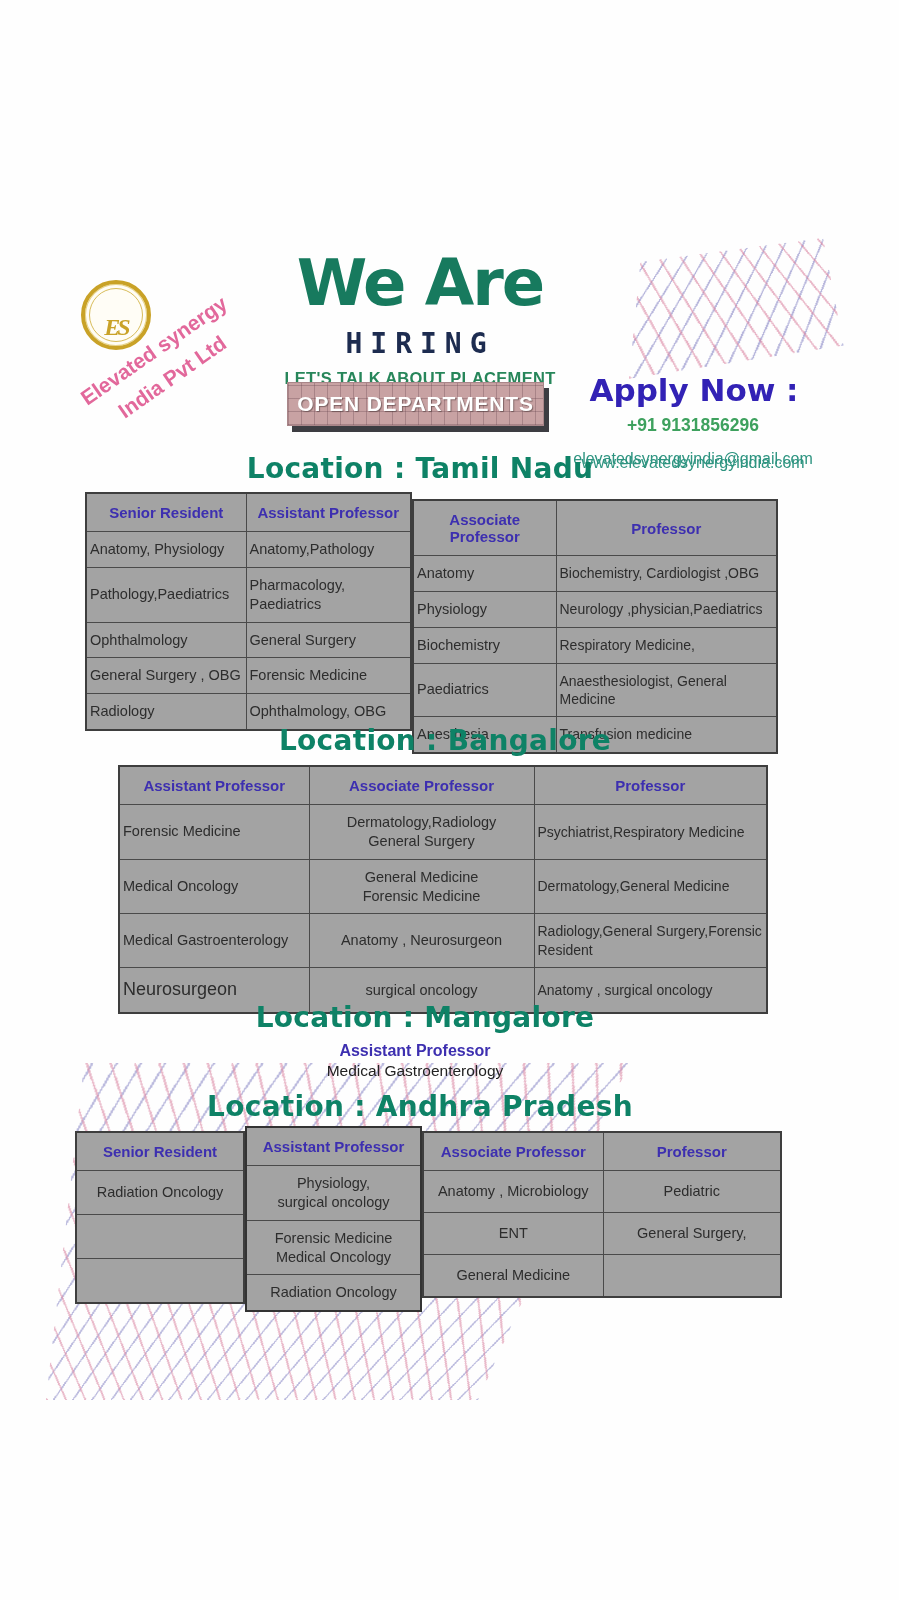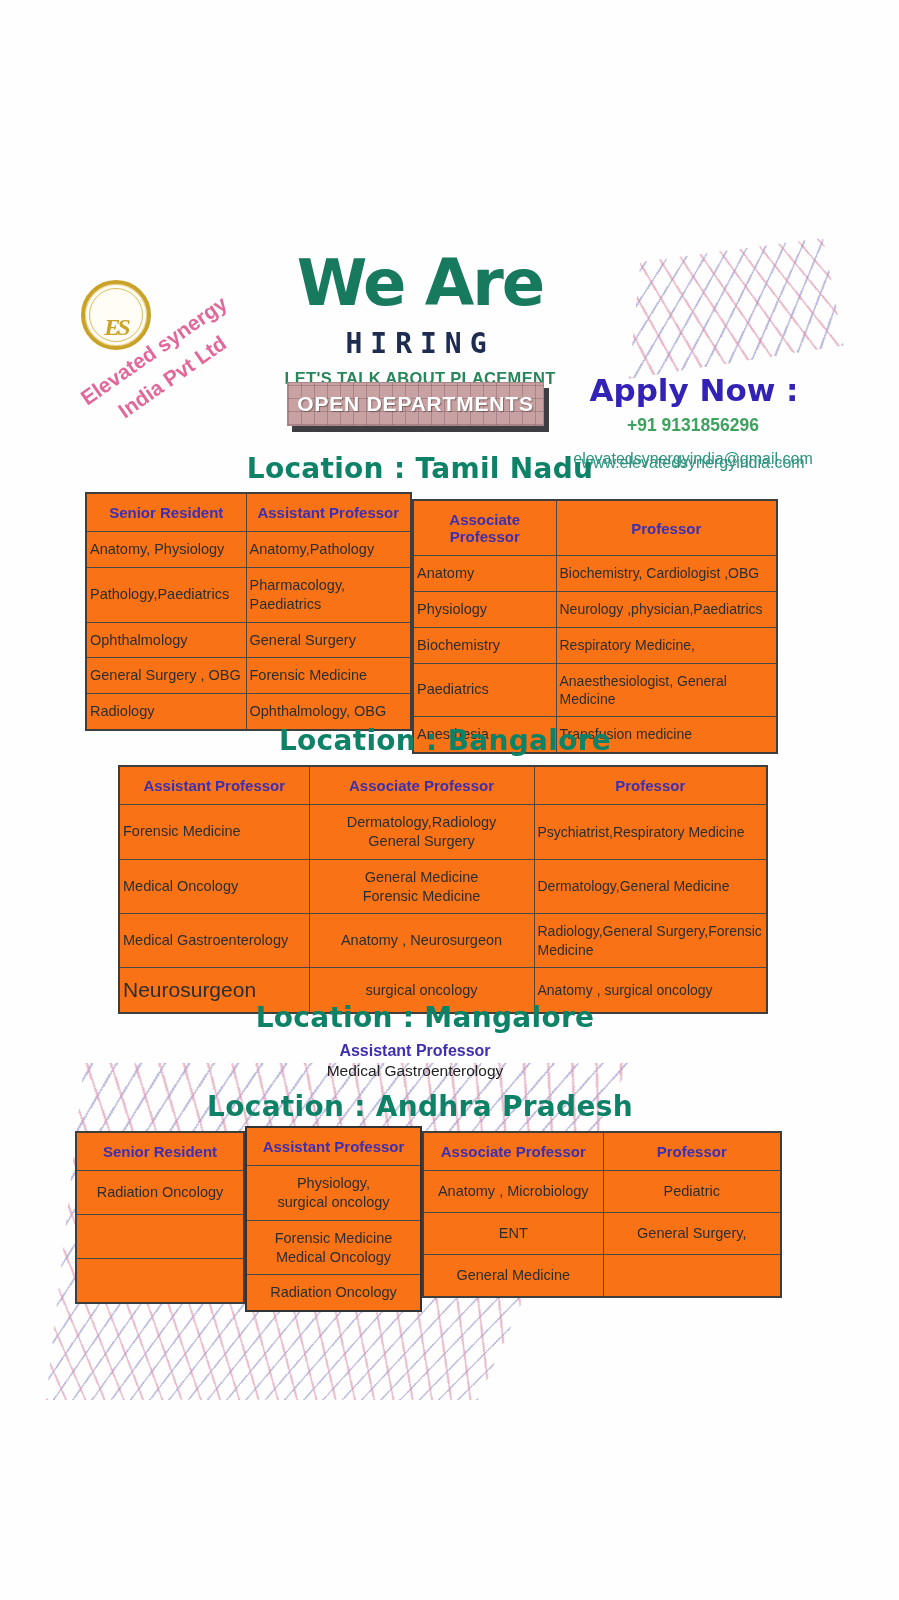--- a/index.html
+++ b/index.html
@@ -65,40 +65,40 @@
   
   #mlr-role { position:absolute; left:280px; top:1042px; width:270px; text-align:center;
           font-size:16px; font-weight:bold; color:#3d2fb0; z-index:2; }
   #mlr-dept { position:absolute; left:280px; top:1062px; width:270px; text-align:center;
           font-size:15.5px; color:#222; z-index:2; }
   
   .tbl-row { position:absolute; display:flex; align-items:flex-start; z-index:2; }
   #tn-tables  { left:85px;  top:492px; }
   #blr-tables { left:118px; top:765px; }
   #ap-tables  { left:75px;  top:1126px; }
-  table.tbl { border-collapse:collapse; background:#f97316; border:2px solid #3e3e3e; table-layout:fixed; }
+  table.tbl { border-collapse:collapse; background:#a3a3a3; border:2px solid #3e3e3e; table-layout:fixed; }
   .tbl th { border:1.5px solid #4a4a4a; color:#3d2fb0; font-weight:bold; font-size:15px;
             padding:10px 4px; text-align:center; }
   .tbl td { border:1.5px solid #4a4a4a; font-size:14.5px; color:#2d2d2d; padding:8px 3px;
             white-space:pre-line; line-height:1.3; vertical-align:middle; }
   
   #tn-left  { width:327px; }
   #tn-left  th:nth-child(1){ width:160px; }
   #tn-right { width:366px; margin-top:7px; }
   #tn-right th:nth-child(1){ width:143px; }
   #tn-right td:nth-child(2){ font-size:14px; }
   
   #blr { width:648px; }
   #blr th:nth-child(1){ width:190px; }
   #blr th:nth-child(2){ width:225px; }
   #blr th:nth-child(3){ width:233px; }
   #blr td { height:46px; }
   #blr td:nth-child(2){ text-align:center; }
   #blr td:nth-child(3){ font-size:14px; }
-  #blr tr:nth-child(4) td:nth-child(1){ font-size:21px; }
+  #blr tr:nth-child(4) td:nth-child(1){ font-size:18px; }
   
   #ap-left  { width:170px; margin-top:5px; }
   #ap-left  td { height:44px; text-align:center; }
   #ap-mid   { width:177px; border:2.5px solid #333; }
   #ap-mid   td { text-align:center; }
   #ap-right { width:360px; margin-top:5px; }
   #ap-right th:nth-child(1){ width:180px; }
   #ap-right td { height:42px; text-align:center; }
 </style>
 </head>
@@ -216,21 +216,21 @@
           <tr>
             <td>Medical Oncology</td>
             <td>General Medicine
 Forensic Medicine</td>
             <td>Dermatology,General Medicine</td>
           </tr>
           <tr>
             <td>Medical Gastroenterology</td>
             <td>Anatomy , Neurosurgeon</td>
             <td>Radiology,General Surgery,Forensic
-Medicine</td>
+Resident</td>
           </tr>
           <tr>
             <td>Neurosurgeon</td>
             <td>surgical oncology</td>
             <td>Anatomy , surgical oncology</td>
           </tr>
         </tbody>
       </table>
   </div>
 

